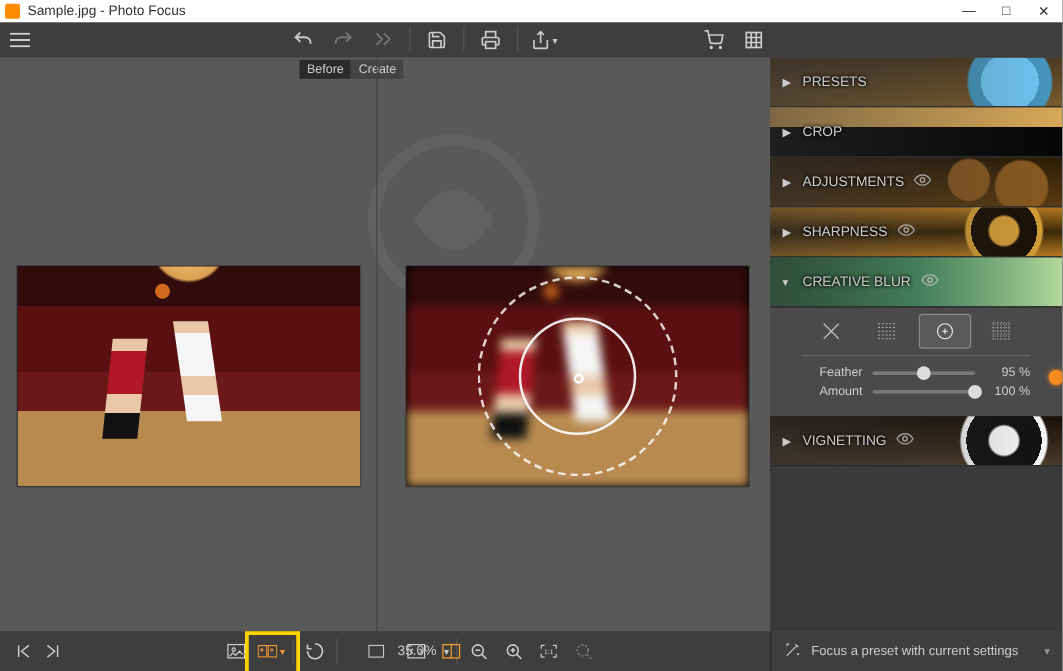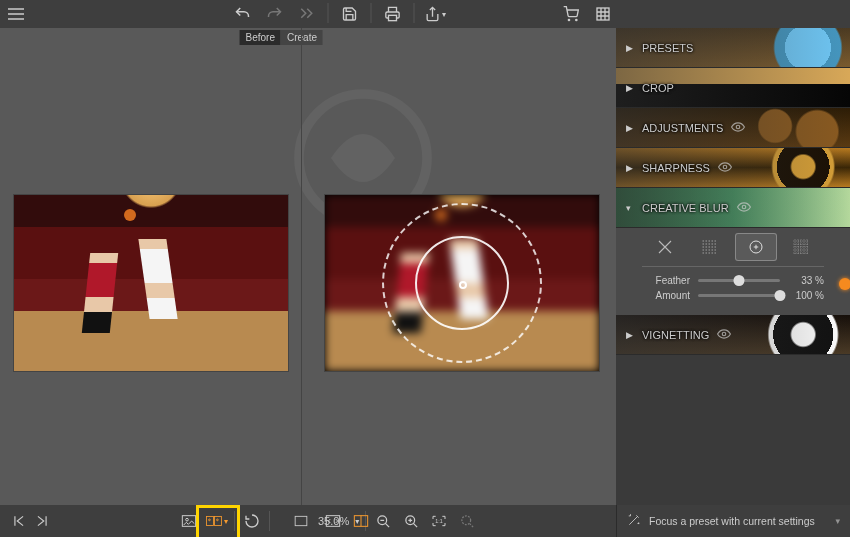--- a/index.html
+++ b/index.html
@@ -73,20 +73,29 @@
   .vsep { width:1px; height:20px; background:#555; }
   .watermark { position:absolute; left:46%; top:50px; width:160px; height:160px; opacity:.05; }
   .watermark svg { width:100%; height:100%; }
   .acc-title { text-shadow: 0 0 3px #000, 0 0 3px #000; }
 </style>
 </head>
 <body>
 
 <div class="window">
 
+  <div class="titlebar">
+    <div class="app-icon"></div>
+    <span>Sample.jpg - Photo Focus</span>
+    <div class="win-controls">
+      <div>—</div>
+      <div>□</div>
+      <div>✕</div>
+    </div>
+  </div>
 
   <div class="toolbar">
     <div class="hamburger icon-btn">
       <svg width="16" height="12" viewBox="0 0 16 12">
           <path d="M0 1h16M0 6h16M0 11h16" stroke="currentColor" stroke-width="1.5"></path>
         </svg>
     </div>
     <div class="center-group">
       <div class="icon-btn">
           <svg width="18" height="18" viewBox="0 0 24 24" fill="none" stroke="currentColor" stroke-width="2">
@@ -240,21 +249,21 @@
             <svg width="20" height="18" viewBox="0 0 24 24" fill="none" stroke="#bbb" stroke-width="1">
                 <path d="M2 4h20M2 8h20M2 12h20M2 16h20M2 20h20M4 2v20M8 2v20M12 2v20M16 2v20M20 2v20" stroke-dasharray="1 2"></path>
               </svg>
           </div>
         </div>
         <div class="slider-row">
           <span class="label">Feather</span>
           <div class="track">
               <div class="thumb" style="left:50%"></div>
             </div>
-          <span class="val">33 %</span>
+          <span class="val">95 %</span>
         </div>
         <div class="slider-row">
           <span class="label">Amount</span>
           <div class="track">
               <div class="thumb" style="left:100%"></div>
             </div>
           <span class="val">100 %</span>
         </div>
       </div>
       <div class="accordion acc-vign">

